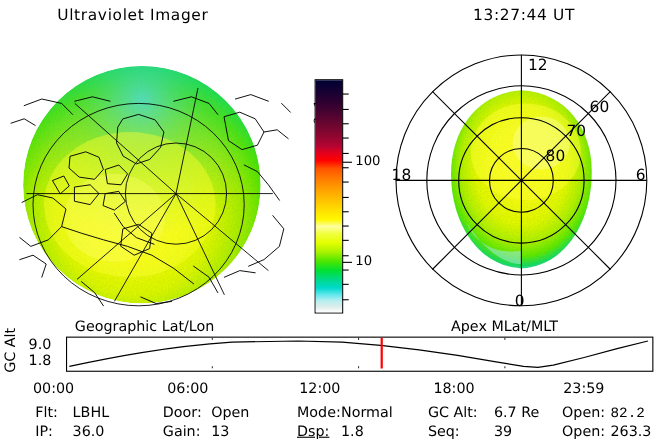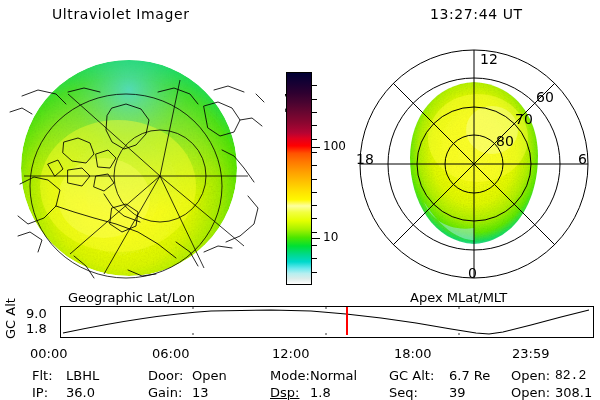--- a/index.html
+++ b/index.html
@@ -297,14 +297,14 @@
 <div class="abs status-row" id="status-row-2">
     <span style="left: 8px;">IP:</span>
     <span style="left: 42px;">36.0</span>
     <span style="left: 124px;">Gain:</span>
     <span style="left: 168px;">13</span>
     <span style="left: 246px; text-decoration: underline;">Dsp:</span>
     <span style="left: 286px;">1.8</span>
     <span style="left: 365px;">Seq:</span>
     <span style="left: 425px;">39</span>
     <span style="left: 487px;">Open:</span>
-    <span style="left: 531px;">308.1</span>
+    <span style="left: 531px;">263.3</span>
   </div>
 
 </body></html>

